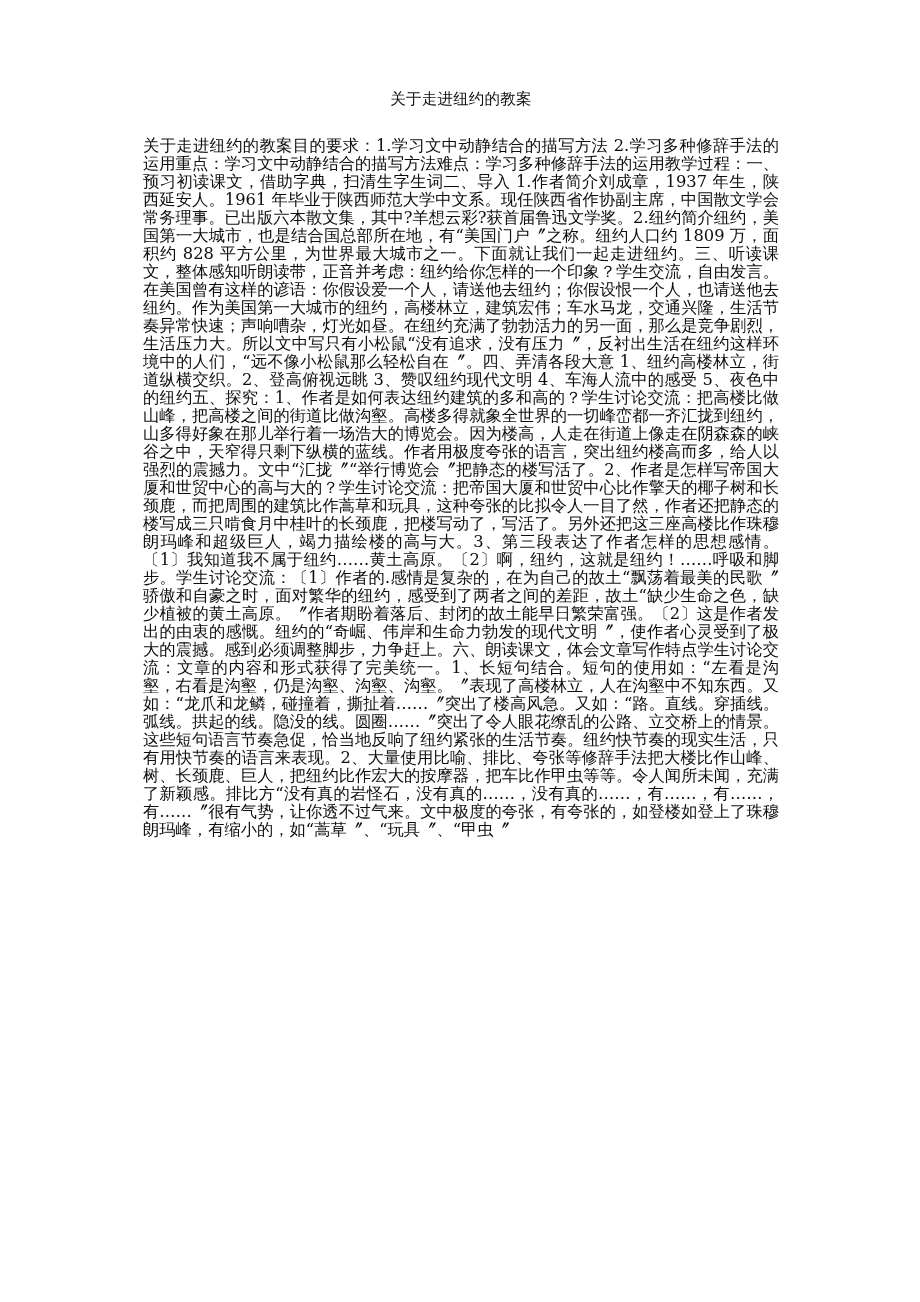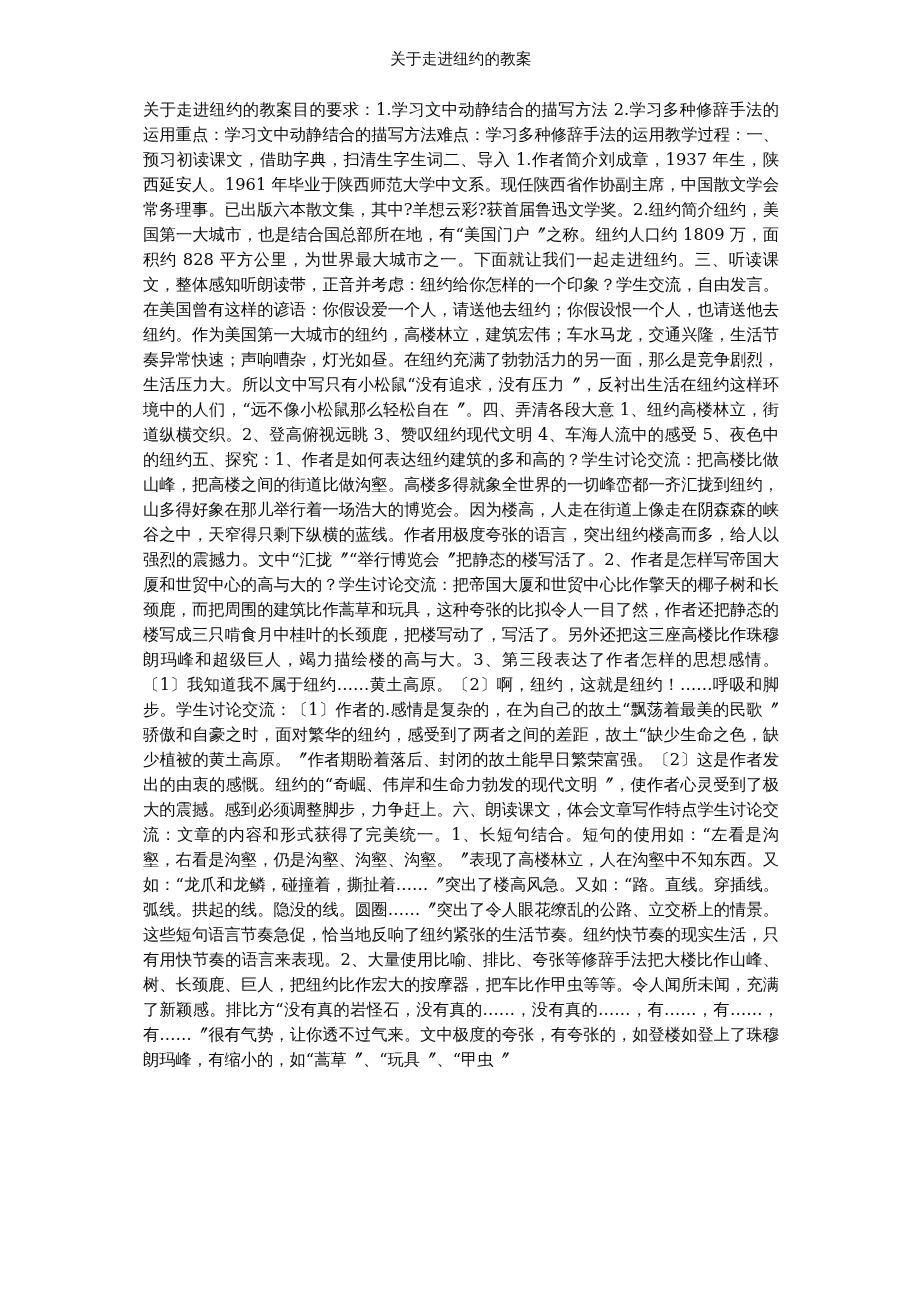--- a/index.html
+++ b/index.html
@@ -24,29 +24,29 @@
     left: 143px;
     top: 0;
     width: 636px;
   }
   .doc-title {
     text-align: center;
     font-size: 15.5px;
     line-height: 22px;
     font-weight: normal;
     margin: 0;
-    padding-top: 48px;
+    padding-top: 88px;
     letter-spacing: 0.2px;
     color: #111111;
   }
   .doc-paragraph {
     margin: 0;
     padding-top: 27px;
     font-size: 16.3px;
-    line-height: 25px;
+    line-height: 18px;
     text-align: justify;
     text-justify: inter-character;
     text-align-last: left;
     letter-spacing: 0px;
     word-break: break-all;
     color: #0d0d0d;
   }
 </style>
 </head>
 <body>

